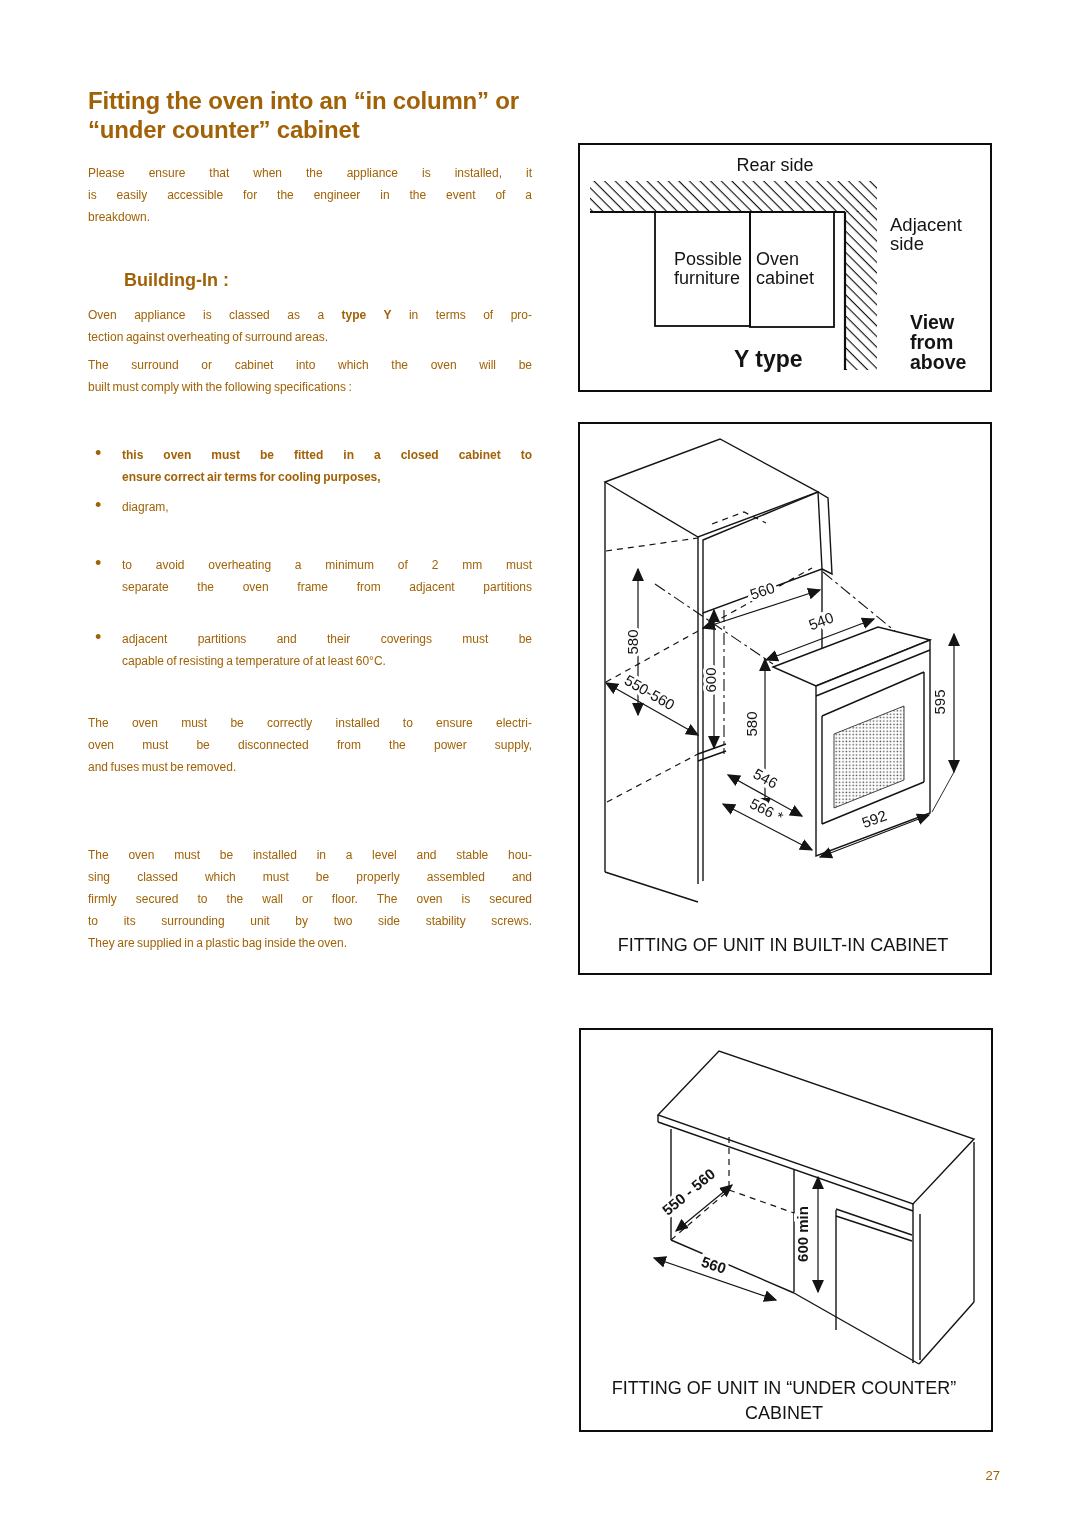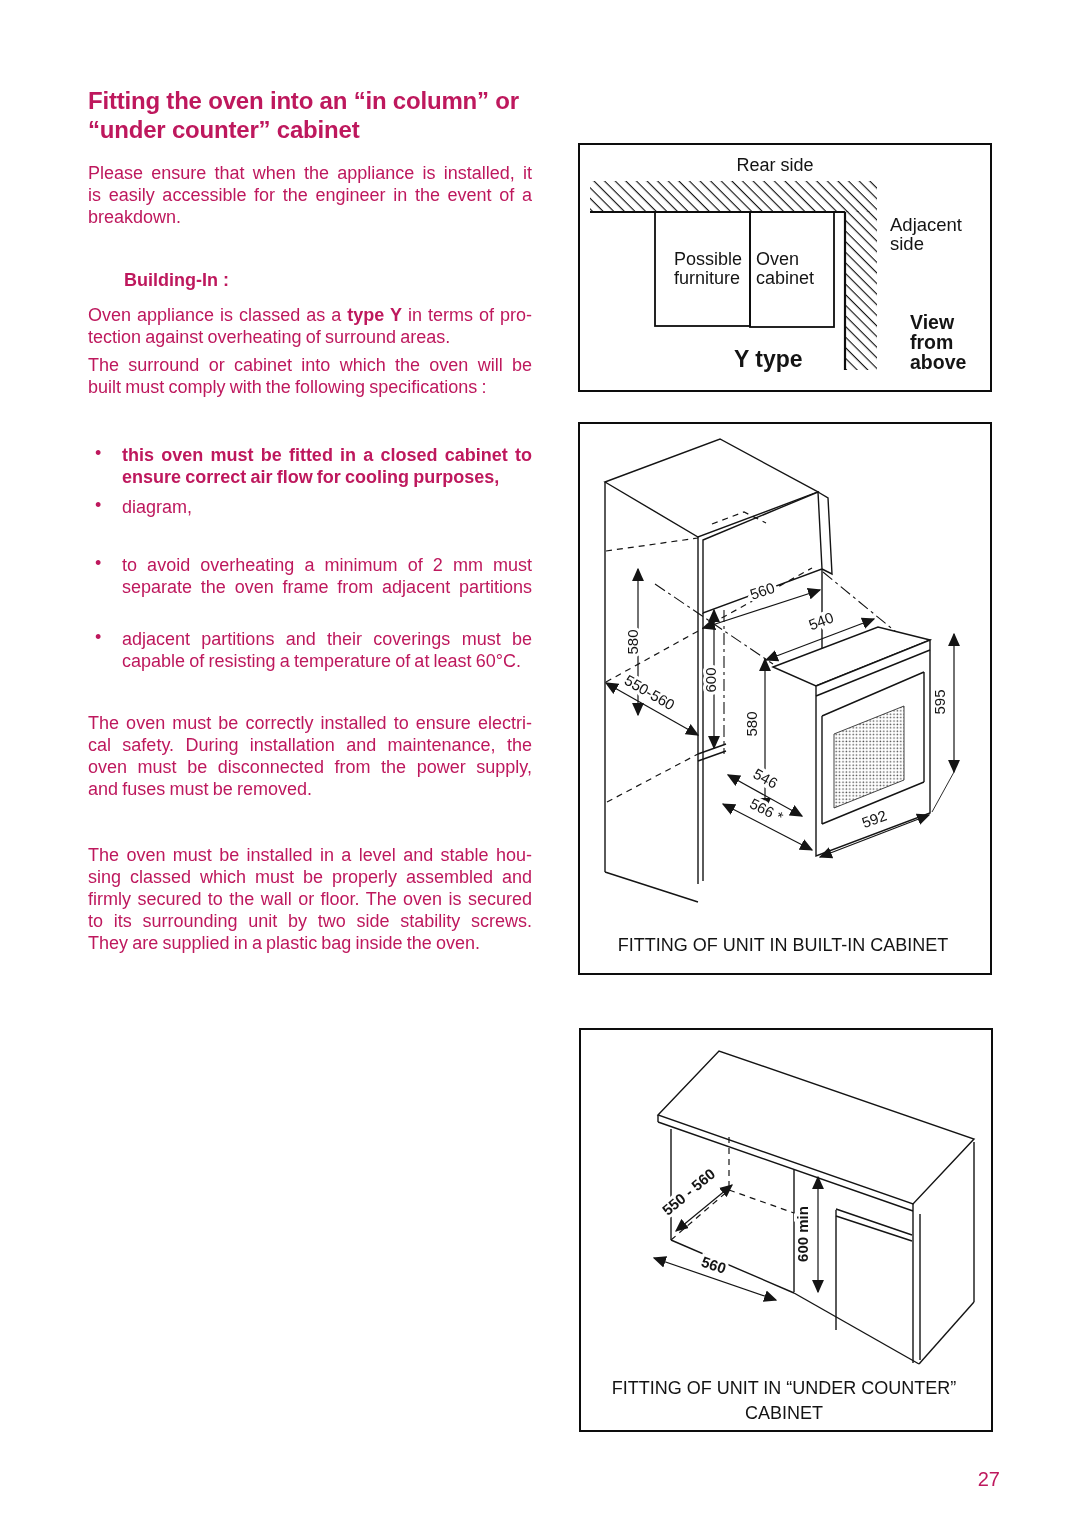--- a/index.html
+++ b/index.html
@@ -1,32 +1,32 @@
 <!DOCTYPE html>
 <html><head>
 <meta charset="utf-8">
 <style>
   html,body{margin:0;padding:0;background:#e8e8e8;}
   .page{position:relative;width:1080px;height:1528px;background:#fff;
-        font-family:"Liberation Sans",sans-serif;color:#be185d;overflow:hidden;}
+        font-family:"Liberation Sans",sans-serif;color:#a16207;overflow:hidden;}
   .blk{position:absolute;left:88px;width:444px;}
-  .ln{font-size:18px;line-height:22px;word-spacing:-0.8px;letter-spacing:0;}
+  .ln{font-size:12px;line-height:22px;word-spacing:-0.8px;letter-spacing:0;}
   .j{text-align:justify;text-align-last:justify;}
   .title{font-size:24px;font-weight:bold;line-height:29px;letter-spacing:-0.2px;}
   .hd{font-size:18px;font-weight:bold;margin-left:36px;}
   .bold{font-weight:bold;}
   .bullet{position:absolute;left:88px;width:444px;padding-left:34px;box-sizing:border-box;}
   .dot{position:absolute;left:7px;top:-1px;font-size:18px;}
   .dbox{position:absolute;border:2px solid #0d0d0d;background:#fff;}
   svg text{fill:#141414;}
   .halo{paint-order:stroke;stroke:#fff;stroke-width:6px;}
   .dimtxt{font-size:15px;}
   .cap{font-size:18px;}
   .pageno{position:absolute;left:940px;top:1468px;width:60px;text-align:right;
-          font-size:20px;}
+          font-size:13px;}
 </style>
 </head>
 <body>
 
 <div class="page">
 
   <div class="blk title" style="top:86px">
     <div>Fitting the oven into an “in column” or</div>
     <div>“under counter” cabinet</div>
   </div>
@@ -45,21 +45,21 @@
   </div>
 
   <div class="blk" style="top:354px">
     <div class="ln j">The surround or cabinet into which the oven will be</div>
     <div class="ln">built must comply with the following specifications :</div>
   </div>
 
   <div class="bullet" style="top:444px">
     <span class="dot">•</span>
     <div class="ln j bold">this oven must be fitted in a closed cabinet to</div>
-    <div class="ln bold">ensure correct air flow for cooling purposes,</div>
+    <div class="ln bold">ensure correct air terms for cooling purposes,</div>
   </div>
 
   <div class="bullet" style="top:496px">
     <span class="dot">•</span>
     <div class="ln">diagram,</div>
   </div>
 
   <div class="bullet" style="top:554px">
     <span class="dot">•</span>
     <div class="ln j">to avoid overheating a minimum of 2 mm must</div>
@@ -67,21 +67,20 @@
   </div>
 
   <div class="bullet" style="top:628px">
     <span class="dot">•</span>
     <div class="ln j">adjacent partitions and their coverings must be</div>
     <div class="ln">capable of resisting a temperature of at least 60°C.</div>
   </div>
 
   <div class="blk" style="top:712px">
     <div class="ln j">The oven must be correctly installed to ensure electri-</div>
-    <div class="ln j">cal safety. During installation and maintenance, the</div>
     <div class="ln j">oven must be disconnected from the power supply,</div>
     <div class="ln">and fuses must be removed.</div>
   </div>
 
   <div class="blk" style="top:844px">
     <div class="ln j">The oven must be installed in a level and stable hou-</div>
     <div class="ln j">sing classed which must be properly assembled and</div>
     <div class="ln j">firmly secured to the wall or floor. The oven is secured</div>
     <div class="ln j">to its surrounding unit by two side stability screws.</div>
     <div class="ln">They are supplied in a plastic bag inside the oven.</div>

